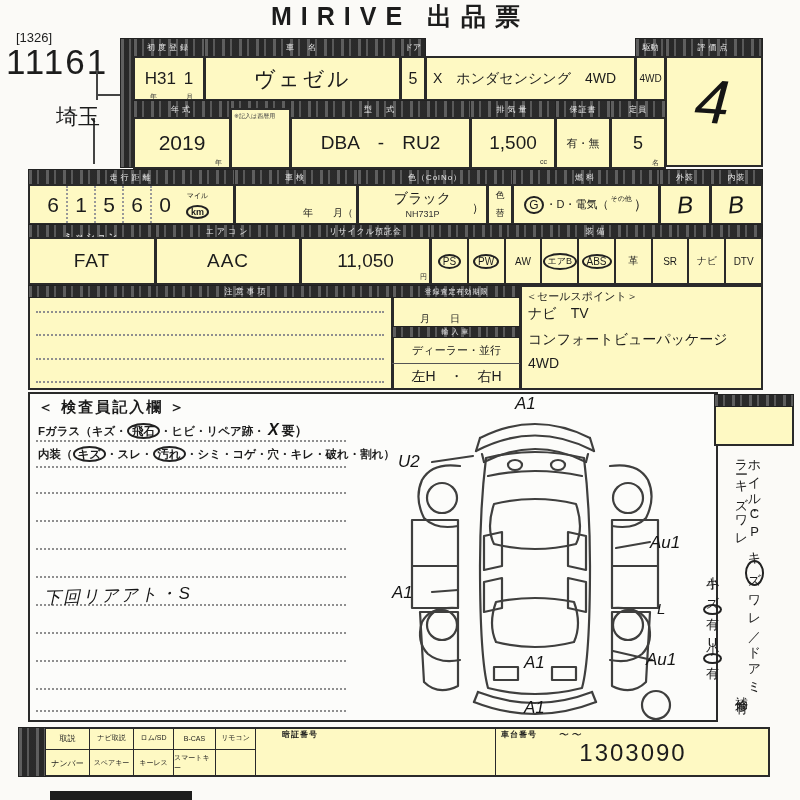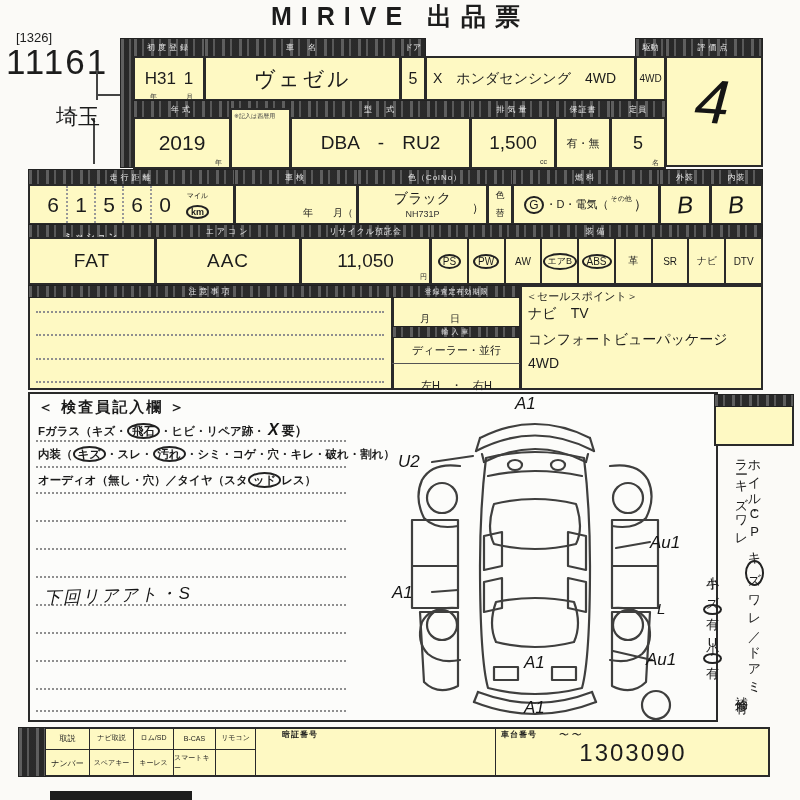--- a/index.html
+++ b/index.html
@@ -154,32 +154,32 @@
       </span>
     <span class="val" style="flex:1;font-size:10px;border-left:2px solid #2a2a2a;">
         <span>ナビ</span>
       </span>
     <span class="val" style="flex:1;font-size:10px;border-left:2px solid #2a2a2a;">
         <span>DTV</span>
       </span>
   </div>
 
   <div class="cell" style="left:28px;top:285px;width:365px;height:105px;"></div>
-  <div class="hdr" style="left:28px;top:285px;width:365px;height:13px;">注意事項</div>
+  <div class="hdr" style="left:28px;top:285px;width:437px;height:13px;">注意事項</div>
   <div class="dash" style="left:36px;top:311px;width:348px;"></div>
   <div class="dash" style="left:36px;top:334px;width:348px;"></div>
   <div class="dash" style="left:36px;top:358px;width:348px;"></div>
   <div class="dash" style="left:36px;top:381px;width:348px;"></div>
 
   <div class="cell" style="left:392px;top:285px;width:129px;height:105px;"></div>
   <div class="hdr" style="left:392px;top:285px;width:129px;height:13px;font-size:7px;letter-spacing:1px;">登録査定有効期限</div>
   <div class="abs" style="left:420px;top:312px;font-size:10px;">月　　日</div>
   <div class="hdr" style="left:392px;top:326px;width:129px;height:12px;font-size:7px;">輸入車</div>
   <div class="abs" style="left:392px;top:338px;width:129px;height:26px;display:flex;align-items:center;justify-content:center;font-size:11px;border-bottom:1px solid #555;">ディーラー・並行</div>
-  <div class="abs" style="left:392px;top:372px;width:129px;height:26px;display:flex;align-items:center;justify-content:center;font-size:11px;">左H　・　右H</div>
+  <div class="abs" style="left:392px;top:364px;width:129px;height:26px;display:flex;align-items:center;justify-content:center;font-size:14px;">左H　・　右H</div>
 
   <div class="cell" style="left:520px;top:285px;width:243px;height:105px;">
     <span class="abs" style="left:4px;top:2px;font-size:11px;">＜セールスポイント＞</span>
     <span class="abs" style="left:6px;top:18px;font-size:14px;">ナビ　TV</span>
     <span class="abs" style="left:6px;top:44px;font-size:14px;">コンフォートビューパッケージ</span>
     <span class="abs" style="left:6px;top:68px;font-size:14px;">4WD</span>
   </div>
 
   <div class="cell" style="left:28px;top:392px;width:690px;height:330px;background:#fcfcfa;"></div>
   <div class="abs" style="left:38px;top:398px;font-size:15px;font-weight:bold;letter-spacing:2px;">＜ 検査員記入欄 ＞</div>
@@ -189,23 +189,20 @@
     <span class="hw" style="font-size:16px;">X</span>
     <span style="font-size:13px;">要）</span>
   </div>
   <div class="dash" style="left:36px;top:440px;width:310px;"></div>
 
   <div class="abs" style="left:38px;top:447px;font-size:11.5px;font-weight:bold;">
     <span>内装（</span><span class="circ">キズ</span><span>・スレ・</span><span class="circ">汚れ</span><span>・シミ・コゲ・穴・キレ・破れ・割れ）</span>
   </div>
   <div class="dash" style="left:36px;top:466px;width:310px;"></div>
 
-  <div class="abs" style="left:38px;top:473px;font-size:11.5px;font-weight:bold;">
-    <span>オーディオ（無し・穴）／タイヤ（スタ</span><span class="circ">ッド</span><span>レス）</span>
-  </div>
   <div class="dash" style="left:36px;top:492px;width:310px;"></div>
 
   <div class="dash" style="left:36px;top:520px;width:310px;"></div>
   <div class="dash" style="left:36px;top:548px;width:310px;"></div>
   <div class="dash" style="left:36px;top:576px;width:310px;"></div>
   <div class="dash" style="left:36px;top:604px;width:310px;"></div>
   <div class="dash" style="left:36px;top:632px;width:310px;"></div>
   <div class="dash" style="left:36px;top:660px;width:310px;"></div>
   <div class="dash" style="left:36px;top:688px;width:310px;"></div>
   <div class="dash" style="left:36px;top:710px;width:310px;"></div>

